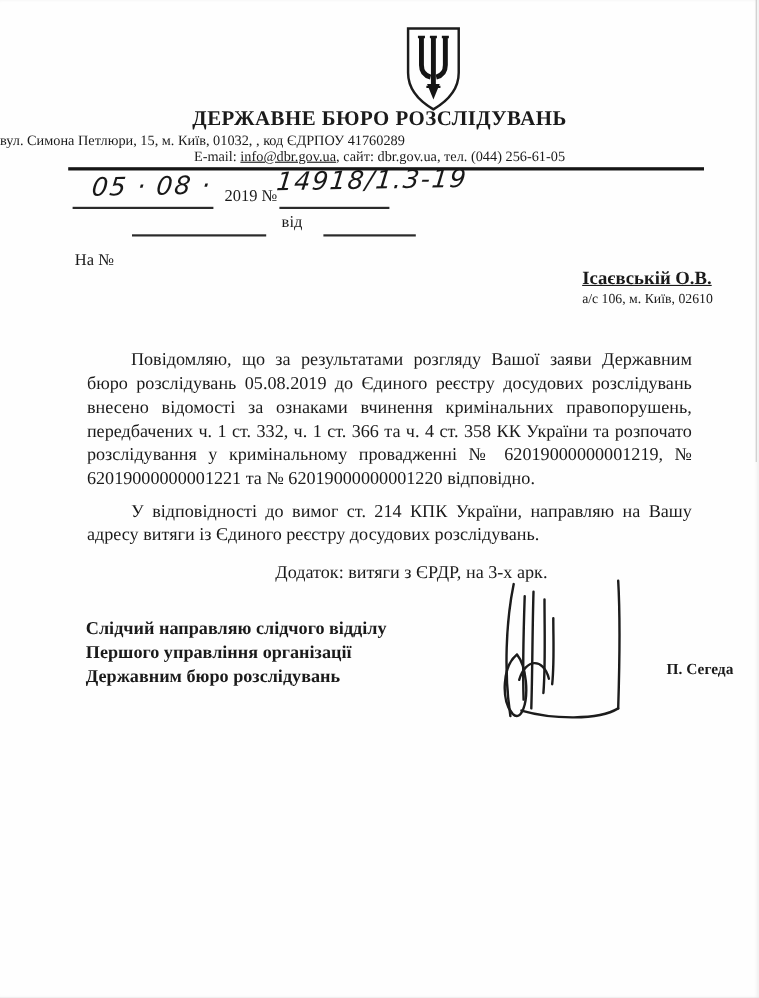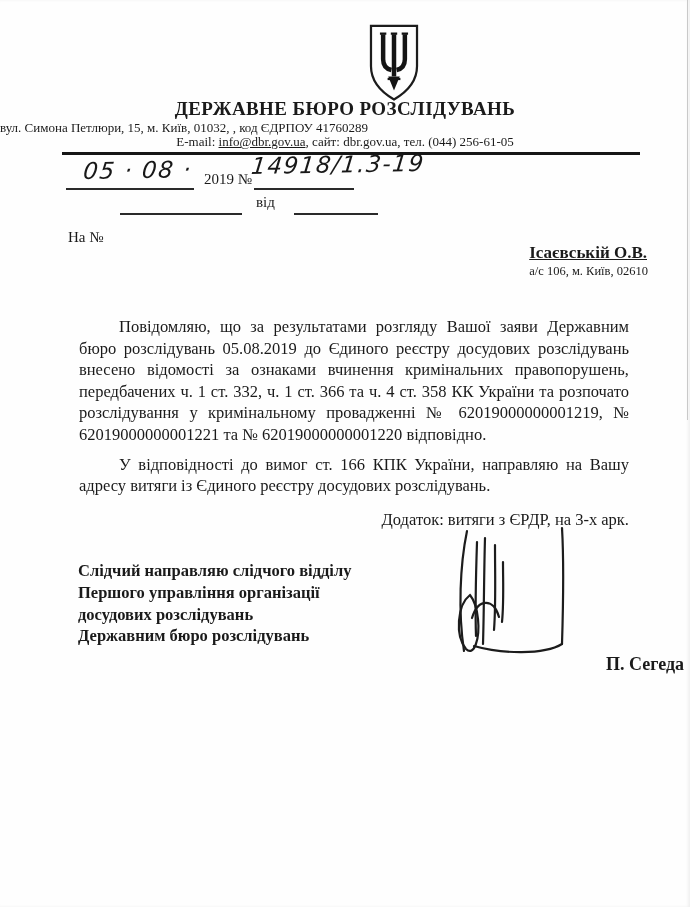--- a/index.html
+++ b/index.html
@@ -60,29 +60,29 @@
     font-weight:bold;font-size:17px;text-decoration:underline;line-height:20px;
   }
   .recipient .addr{font-size:12.5px;line-height:16px;}
   
   .body-text{
     position:absolute;left:75px;top:312px;width:558px;
     font-size:16.5px;line-height:21.6px;text-align:justify;
   }
   .body-text p{margin:4px;text-indent:40px;}
   .body-text p + p{margin-top:8px;}
-  .body-text .attachment{margin-top:12px;text-align:right;}
+  .body-text .attachment{margin-top:12px;text-align:center;}
   
   .sig-titles{
     position:absolute;left:78px;top:560px;
     font-weight:bold;font-size:16.5px;line-height:21.8px;
   }
   .sig-name{
-    position:absolute;left:606px;top:654px;
-    font-weight:bold;font-size:18px;white-space:nowrap;
+    position:absolute;left:606px;top:602px;
+    font-weight:bold;font-size:14px;white-space:nowrap;
   }
   .sig-scribble{position:absolute;left:450px;top:520px;width:125px;height:142px;}
   .scan-edge{
     position:absolute;right:2px;top:0;width:1px;height:420px;
     background:#c9c9c9;
   }
 </style>
 </head>
 <body>
 
@@ -119,28 +119,27 @@
   <div class="reply-label lbl-vid">від</div>
   <div class="blank blank-reply2"></div>
 
   <div class="recipient">
     <div class="name">Ісаєвській О.В.</div>
     <div class="addr">а/с 106, м. Київ, 02610</div>
   </div>
 
   <div class="body-text">
     <p>Повідомляю, що за результатами розгляду Вашої заяви Державним бюро розслідувань 05.08.2019 до Єдиного реєстру досудових розслідувань внесено відомості за ознаками вчинення кримінальних правопорушень, передбачених ч. 1 ст. 332, ч. 1 ст. 366 та ч. 4 ст. 358 КК України та розпочато розслідування у кримінальному провадженні № 62019000000001219, № 62019000000001221 та № 62019000000001220 відповідно.</p>
-    <p>У відповідності до вимог ст. 166 КПК України, направляю на Вашу адресу витяги із Єдиного реєстру досудових розслідувань.</p>
+    <p>У відповідності до вимог ст. 214 КПК України, направляю на Вашу адресу витяги із Єдиного реєстру досудових розслідувань.</p>
     <p class="attachment">Додаток: витяги з ЄРДР, на 3-х арк.</p>
   </div>
 
   <div class="sig-titles">
     <div>Слідчий направляю слідчого відділу</div>
     <div>Першого управління організації</div>
-    <div>досудових розслідувань</div>
     <div>Державним бюро розслідувань</div>
   </div>
 
   <div class="sig-scribble">
     <svg viewBox="0 0 125 142" width="125" height="142" aria-hidden="true">
       <g fill="none" stroke="#1c1c1c" stroke-width="2.2" stroke-linecap="round">
         <path d="M17 11 C10 45 8 92 14 131"></path>
         <path d="M27 22 C26 52 25 86 26 116"></path>
         <path d="M35 18 C34 52 34 92 33 124"></path>
         <path d="M45 25 C45 55 46 85 44 110"></path>

